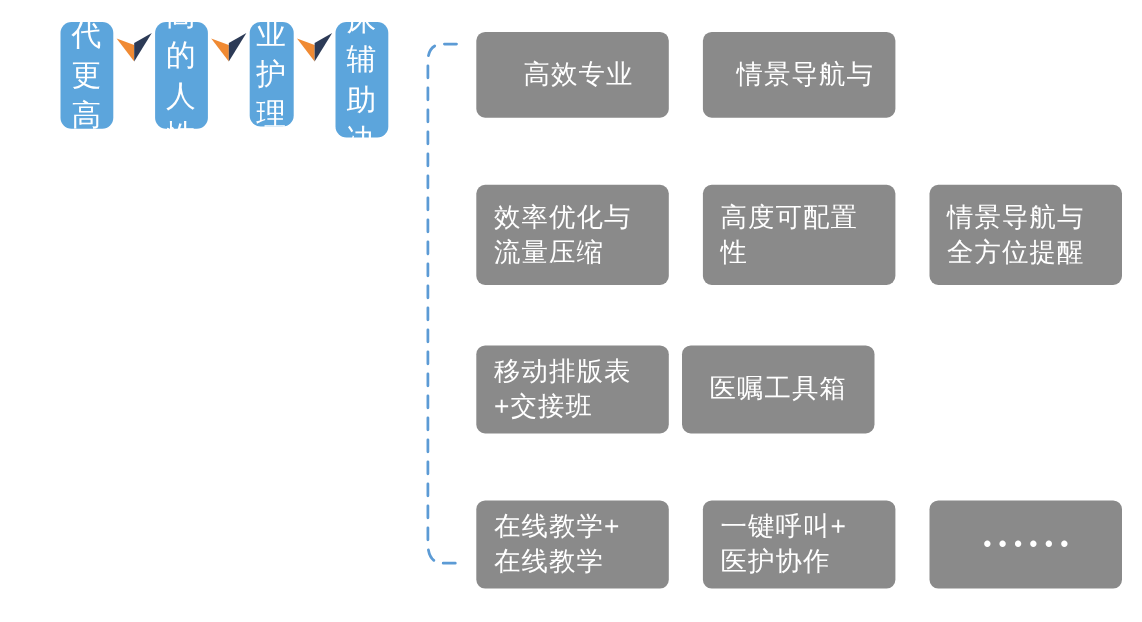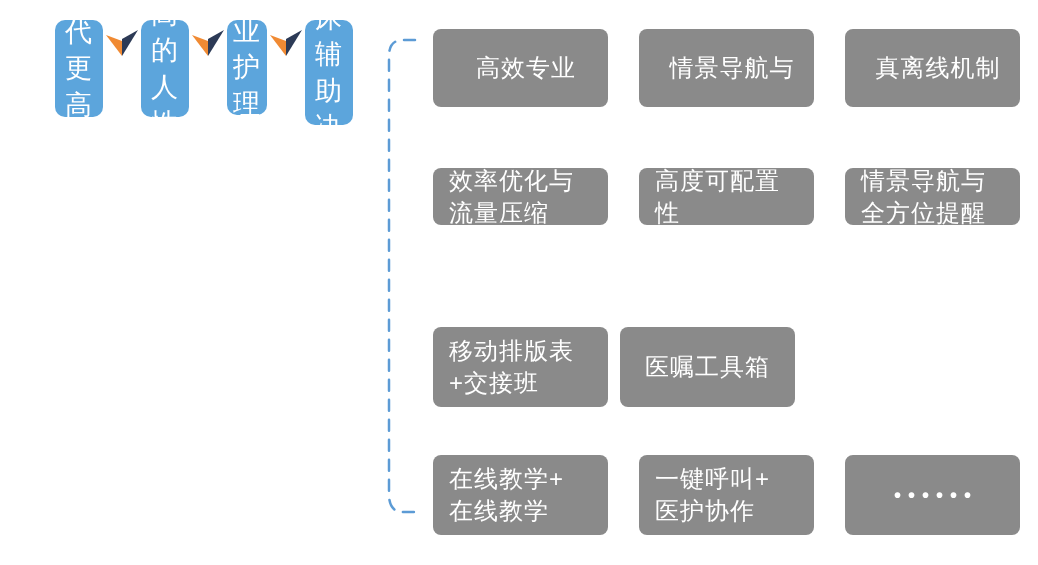--- a/index.html
+++ b/index.html
@@ -69,38 +69,38 @@
     height: 510px;
   }
   .grid-row {
     position: absolute;
     left: 0;
     display: flex;
     gap: 31px;
   }
   .row-1 { top: 0; }
   .row-2 { top: 139px; }
-  .row-3 { top: 298px; gap: 12px; }
+  .row-3 { top: 285px; gap: 12px; }
   .row-4 { top: 426px; }
   .feature-box {
     width: 175px;
     background: var(--gray);
     border-radius: 8px;
     color: var(--text_on_fill);
     font-size: 24px;
     font-weight: 500;
     line-height: 1.32;
     letter-spacing: 1px;
     display: flex;
     align-items: center;
     white-space: pre-line;
     box-sizing: border-box;
   }
   .row-1 .feature-box { height: 78px; padding-left: 11px; }
-  .row-2 .feature-box { height: 57px; }
+  .row-2 .feature-box { height: 91px; }
   .row-3 .feature-box { height: 80px; }
   .row-4 .feature-box { height: 80px; }
   .feature-box.center {
     justify-content: center;
     text-align: center;
   }
   .feature-box.left {
     justify-content: flex-start;
     text-align: left;
     padding-left: 16px;
@@ -146,21 +146,20 @@
   </div>
 
   <svg class="bracket" viewBox="0 0 40 482">
     <path d="M 34 4 L 22 4 Q 8 4 8 20 L 8 458 Q 8 476 22 476 L 34 476" fill="none" style="stroke:var(--bracket_blue)" stroke-width="2.5" stroke-linecap="round" stroke-dasharray="11 9"></path>
   </svg>
 
   <div class="features-grid">
     <div class="grid-row row-1">
       <div class="feature-box center">高效专业</div>
       <div class="feature-box center">情景导航与</div>
-      <div class="feature-box center">真离线机制</div>
     </div>
     <div class="grid-row row-2">
       <div class="feature-box left">效率优化与
 流量压缩</div>
       <div class="feature-box left">高度可配置
 性</div>
       <div class="feature-box left">情景导航与
 全方位提醒</div>
     </div>
     <div class="grid-row row-3">

